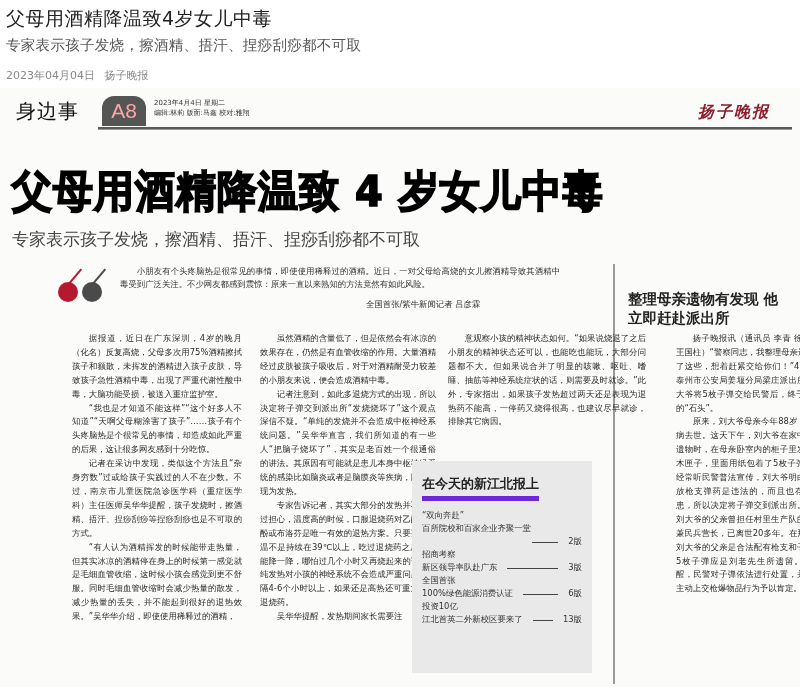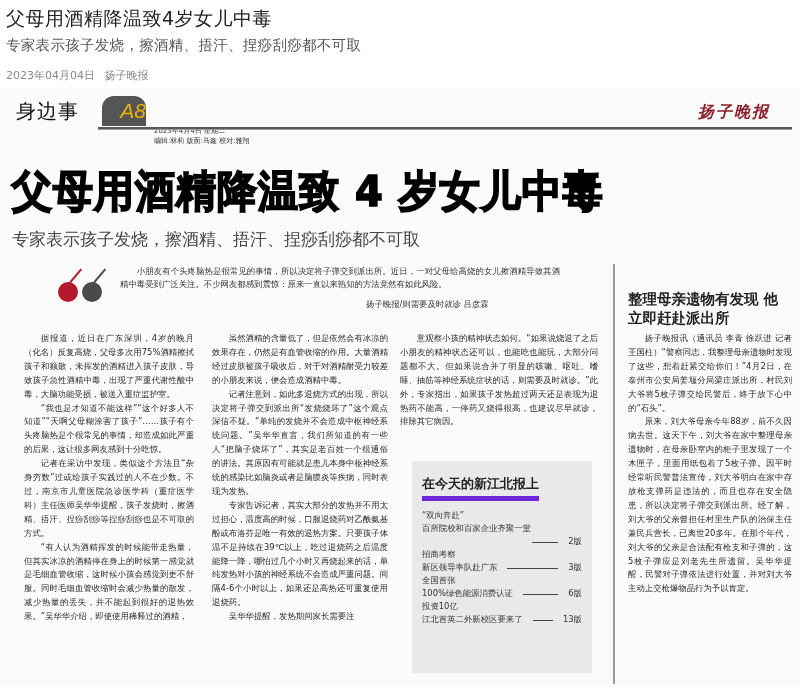--- a/index.html
+++ b/index.html
@@ -8,22 +8,22 @@
 
     .article-header { position: absolute; left: 6px; top: 0; width: 790px; }
     .art-title { position: absolute; left: 0; top: 6px; font-size: 19px; color: #222; letter-spacing: 0.5px; white-space: nowrap; }
     .art-subtitle { position: absolute; left: 0; top: 36px; font-size: 14.5px; color: #555; white-space: nowrap; letter-spacing: 0.3px; }
     .art-meta { position: absolute; left: 0; top: 68px; font-size: 11px; color: #888; white-space: nowrap; }
     .art-meta span + span { margin-left: 6px; }
 
     .paper { position: absolute; left: 0; top: 88px; width: 800px; height: 599px; background: #fbfbfa; overflow: hidden; }
 
     .sec-name { position: absolute; left: 16px; top: 10px; font-size: 20px; color: #111; white-space: nowrap; letter-spacing: 1px; }
-    .page-tab { position: absolute; left: 102px; top: 8px; width: 44px; height: 30px; background: #555; color: #eab308; border-radius: 12px 12px 0 0; font-family: "Liberation Sans", sans-serif; font-size: 21px; text-align: right; line-height: 30px; font-style: italic; }
-    .page-info { position: absolute; left: 154px; top: 10px; font-size: 7px; line-height: 10px; color: #333; white-space: nowrap; margin-top: 28px; }
+    .page-tab { position: absolute; left: 102px; top: 8px; width: 44px; height: 30px; background: #555; color: #fca5a5; border-radius: 12px 12px 0 0; font-family: "Liberation Sans", sans-serif; font-size: 21px; text-align: center; line-height: 30px; }
+    .page-info { position: absolute; left: 154px; top: 10px; font-size: 7px; line-height: 10px; color: #333; white-space: nowrap; }
     .rule { position: absolute; left: 98px; right: 8px; top: 39px; height: 3px; background: #5a5a5a; border-bottom: 1px solid #999; }
     .brand-logo { position: absolute; right: 30px; top: 14px; font-family: "DejaVu Serif", serif; font-style: italic; font-weight: bold; font-size: 16px; color: #8a1f2b; letter-spacing: 2px; }
 
     .headline { position: absolute; left: 12px; top: 74px; font-size: 40px; font-weight: 900; color: #000; white-space: nowrap; letter-spacing: 1px; font-family: "DejaVu Sans", sans-serif; -webkit-text-stroke: 1.6px #000; transform: scaleY(1.08); transform-origin: top left; }
     .sub-headline { position: absolute; left: 12px; top: 140px; font-size: 17px; color: #444; white-space: nowrap; }
 
     .quote-mark { position: absolute; left: 58px; top: 176px; width: 50px; height: 40px; }
     .quote-mark .dot { position: absolute; top: 18px; width: 20px; height: 20px; border-radius: 50%; }
     .quote-mark .dot.red { left: 0; background: #b5192e; }
     .quote-mark .dot.gray { left: 24px; background: #4a4a4a; }
@@ -31,21 +31,21 @@
     .quote-mark .tail.red { left: 14px; background: #b5192e; }
     .quote-mark .tail.gray { left: 38px; background: #4a4a4a; }
 
     .lead { position: absolute; left: 120px; top: 177px; width: 440px; font-size: 8.4px; line-height: 13px; color: #333; text-indent: 2em; text-align: justify; }
     .lead-byline { position: absolute; left: 360px; top: 210px; font-size: 8.4px; color: #333; white-space: nowrap; }
 
     .vrule { position: absolute; left: 613px; top: 176px; width: 2px; height: 420px; background: #9a9a9a; }
 
     .side-title { position: absolute; left: 628px; top: 202px; width: 160px; font-size: 14.5px; line-height: 19px; font-weight: bold; color: #222; }
 
-    .col { position: absolute; font-size: 8.4px; line-height: 13.9px; color: #2a2a2a; text-align: justify; overflow: hidden; }
+    .col { position: absolute; font-size: 8.4px; line-height: 13.9px; color: #2a2a2a; text-align: justify; overflow: hidden; margin-left: 48px; }
     .col p { text-indent: 2em; }
     .col1 { left: 24px; top: 244px; width: 170px; height: 340px; }
     .col2 { left: 212px; top: 244px; width: 176px; height: 340px; }
     .col3 { left: 400px; top: 244px; width: 198px; height: 128px; }
     .col4 { left: 628px; top: 244px; width: 164px; height: 340px; }
 
     .box { position: absolute; left: 412px; top: 373px; width: 180px; height: 212px; background: #e9e9e9; padding: 12px 10px 0 10px; }
     .box-title { font-size: 13px; font-weight: bold; color: #222; display: inline-block; padding-bottom: 3px; border-bottom: 5px solid #6d28d9; margin-bottom: 8px; white-space: nowrap; font-family: "DejaVu Serif", serif; }
     .box-item { font-size: 8.4px; line-height: 13px; color: #333; }
     .box-item .kicker { display: block; }
@@ -76,22 +76,22 @@
 
   <div class="headline">父母用酒精降温致 4 岁女儿中毒</div>
   <div class="sub-headline">专家表示孩子发烧，擦酒精、捂汗、捏痧刮痧都不可取</div>
 
   <div class="quote-mark">
     <div class="tail red"></div>
       <div class="dot red"></div>
     <div class="tail gray"></div>
       <div class="dot gray"></div>
   </div>
-  <div class="lead">小朋友有个头疼脑热是很常见的事情，所以决定将子弹交到派出所。近日，一对父母给高烧的女儿擦酒精导致其酒精中毒受到广泛关注。不少网友都感到震惊：原来一直以来熟知的方法竟然有如此风险。</div>
-  <div class="lead-byline" style="top:211px;left:360px;background:#fbfbfa;padding-left:6px;">扬子晚报/则需要及时就诊 吕彦霖</div>
+  <div class="lead">小朋友有个头疼脑热是很常见的事情，即使使用稀释过的酒精。近日，一对父母给高烧的女儿擦酒精导致其酒精中毒受到广泛关注。不少网友都感到震惊：原来一直以来熟知的方法竟然有如此风险。</div>
+  <div class="lead-byline" style="top:211px;left:360px;background:#fbfbfa;padding-left:6px;">全国首张/紫牛新闻记者 吕彦霖</div>
 
   <div class="vrule"></div>
 
   <div class="side-title">整理母亲遗物有发现 他立即赶赴派出所</div>
 
   <div class="col col1">
     <p>据报道，近日在广东深圳，4岁的晚月（化名）反复高烧，父母多次用75%酒精擦拭孩子和额散，未挥发的酒精进入孩子皮肤，导致孩子急性酒精中毒，出现了严重代谢性酸中毒，大脑功能受损，被送入重症监护室。</p>
     <p>“我也是才知道不能这样”“这个好多人不知道”“天啊父母糊涂害了孩子”……孩子有个头疼脑热是个很常见的事情，却造成如此严重的后果，这让很多网友感到十分吃惊。</p>
     <p>记者在采访中发现，类似这个方法且“杂身穷数”过或给孩子实践过的人不在少数。不过，南京市儿童医院急诊医学科（重症医学科）主任医师吴华华提醒，孩子发烧时，擦酒精、捂汗、捏痧刮痧等捏痧刮痧也是不可取的方式。</p>
     <p>“有人认为酒精挥发的时候能带走热量，但其实冰凉的酒精停在身上的时候第一感觉就是毛细血管收缩，这时候小孩会感觉到更不舒服。同时毛细血管收缩时会减少热量的散发，减少热量的丢失，并不能起到很好的退热效果。”吴华华介绍，即使使用稀释过的酒精，</p>

